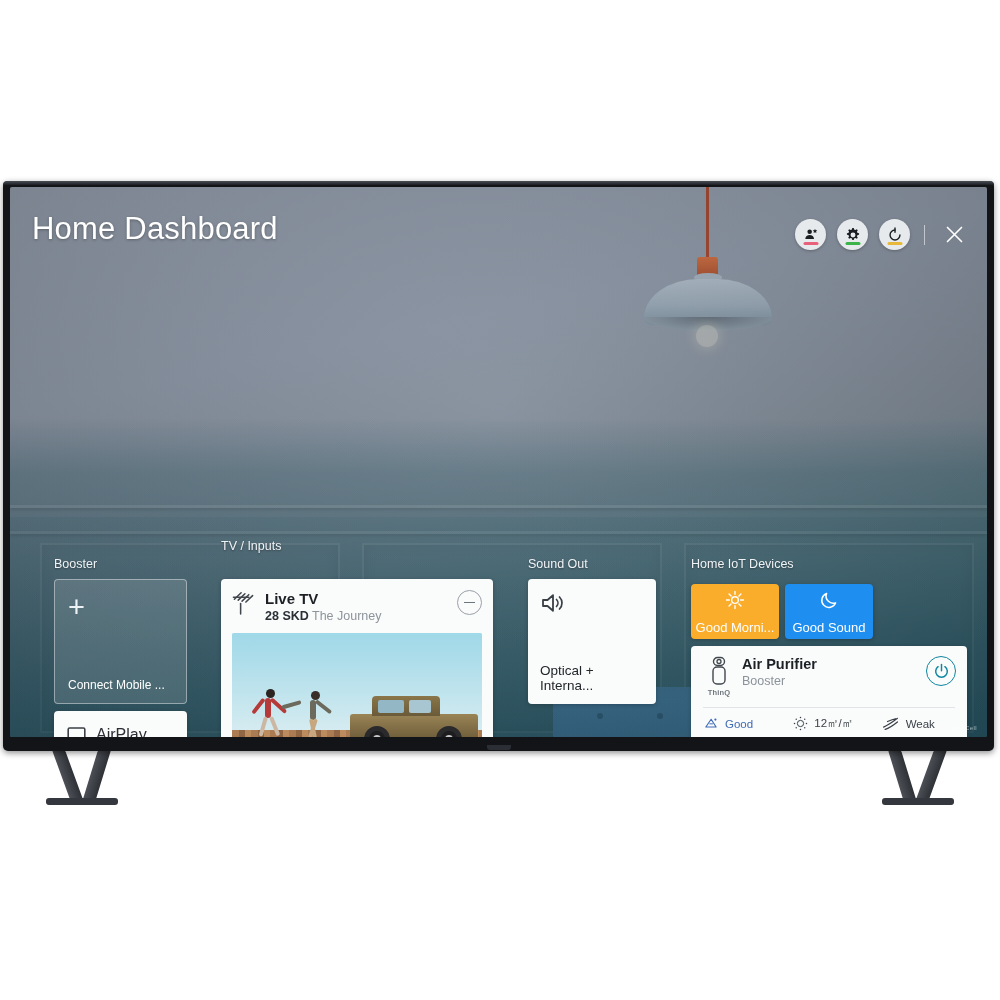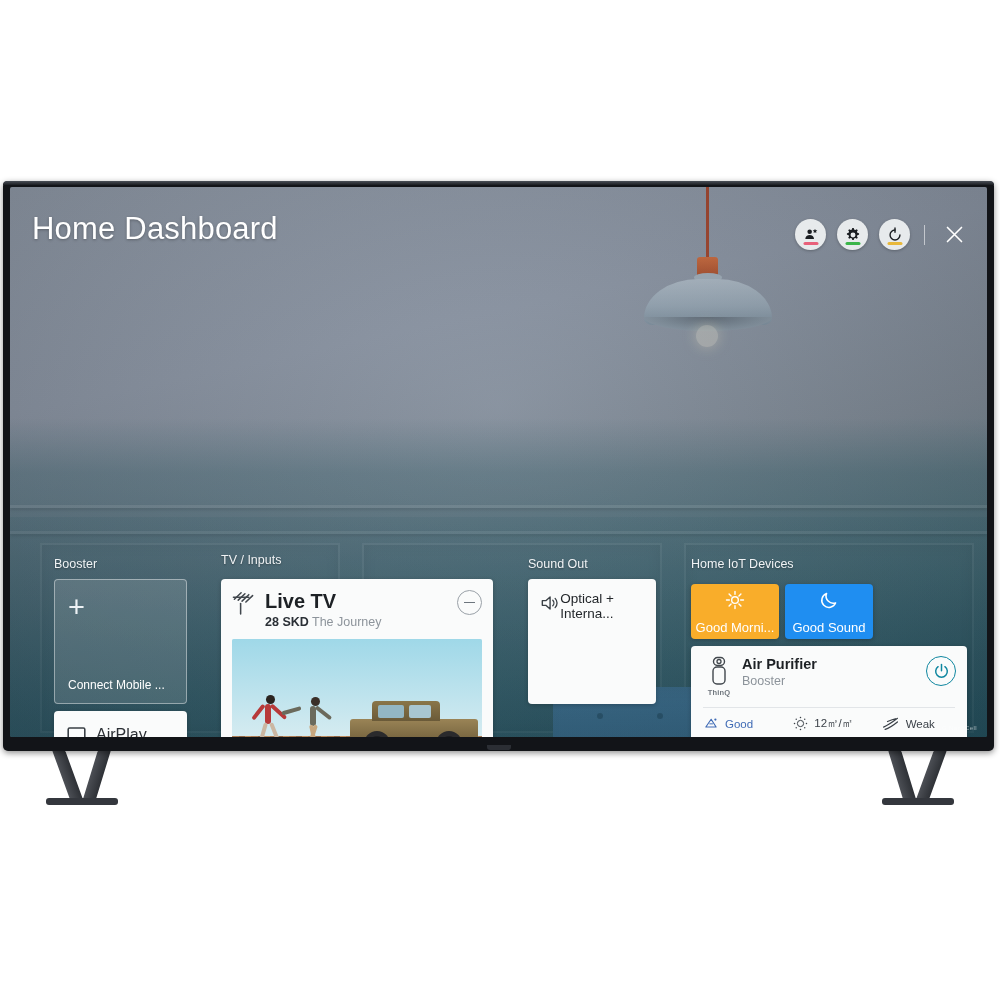--- a/index.html
+++ b/index.html
@@ -178,21 +178,21 @@
     display: flex; align-items: center; gap: 9px; padding-left: 12px;
   }
   .pill-card .lbl { font-size: 16px; color: #2a2e33; }
 
   
   .livetv-card {
     position: absolute; left: 211px; top: 392px; width: 272px; height: 243px;
     padding: 11px 11px 0 11px;
   }
   .livetv-head { display: flex; align-items: flex-start; gap: 10px; }
-  .livetv-title { font-size: 20px; font-weight: 700; color: #1d2125; line-height: 1.15; }
+  .livetv-title { font-size: 15px; font-weight: 700; color: #1d2125; line-height: 1.15; }
   .livetv-sub { font-size: 12.5px; color: #2b3036; margin-top: 2px; }
   .livetv-sub b { font-weight: 700; }
   .livetv-sub span { color: #8d949b; }
   .minus-btn {
     margin-left: auto; width: 25px; height: 25px; border-radius: 50%;
     border: 1.4px solid #9aa1a8; display:flex; align-items:center; justify-content:center;
   }
   .minus-btn i { display:block; width: 11px; height: 1.6px; background: #6d757d; }
 
   
@@ -221,21 +221,21 @@
     background:#1d1d1f; border:5px solid #2a2a2c; }
   .wheel:after { content:""; position:absolute; inset:4px; border-radius:50%; background:#c9c9c9; }
   .dancer { position:absolute; }
   .d-body { position:absolute; width:6px; height:22px; border-radius:3px; }
   .d-limb { position:absolute; width:4px; border-radius:2px; transform-origin: top center; }
   .d-head { position:absolute; width:9px; height:9px; border-radius:50%; }
 
   
   .soundout-card {
     position: absolute; left: 518px; top: 392px; width: 128px; height: 125px;
-    display:flex; justify-content:space-between;
+    display:flex; flex-direction:column; justify-content:space-between;
     padding: 12px 10px 11px 12px;
   }
   .soundout-card .lbl { font-size: 13.5px; color:#23272b; }
 
   
   .scene {
     position: absolute; top: 397px; width: 88px; height: 55px;
     border-radius: 4px; color: #ffffff;
     display:flex; flex-direction:column; justify-content:space-between;
     align-items:center; padding: 6px 2px 4px 2px;
@@ -338,21 +338,21 @@
           </div>
           <div class="divider-v"></div>
           <div class="close-btn">
             <svg class="ic" width="21" height="21" viewBox="0 0 24 24">
               <path d="M4 4L20 20M20 4L4 20" stroke="#ffffff" stroke-width="1.9" stroke-linecap="round"></path>
             </svg>
           </div>
         </div>
 
         <div class="col-label" style="left:44px;top:370px">Booster</div>
-        <div class="col-label" style="left:211px;top:366px">TV / Inputs</div>
+        <div class="col-label" style="left:211px;top:352px">TV / Inputs</div>
         <div class="col-label" style="left:518px;top:370px">Sound Out</div>
 
         <div class="col-label" style="left:681px;top:370px">Home IoT Devices</div>
 
         <div class="connect-mobile ghost">
           <span class="plus-glyph">+</span>
           <span class="lbl">Connect Mobile ...</span>
         </div>
 
         <div class="pill-card card" style="top:524px">

